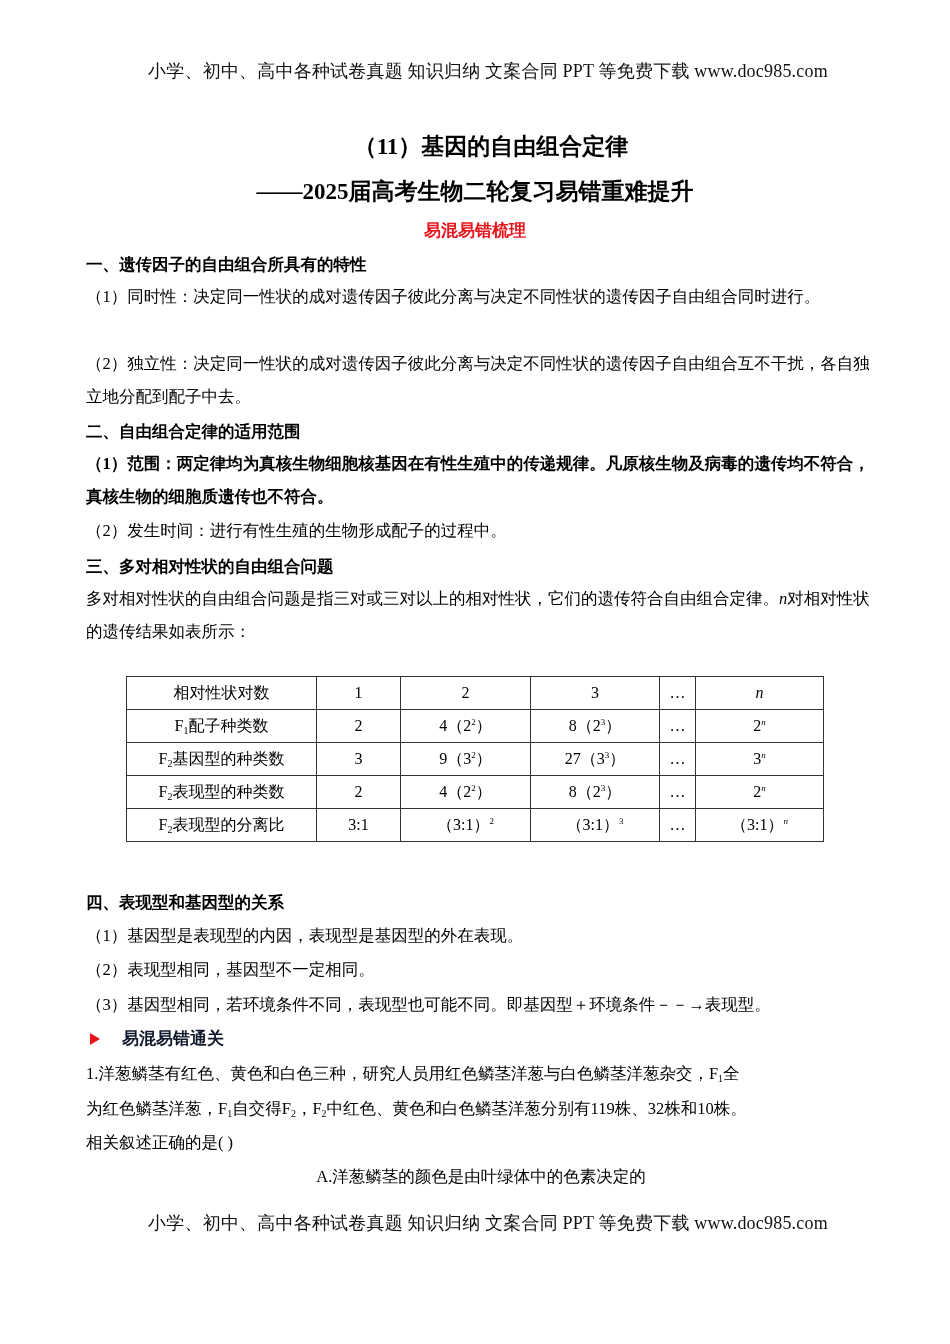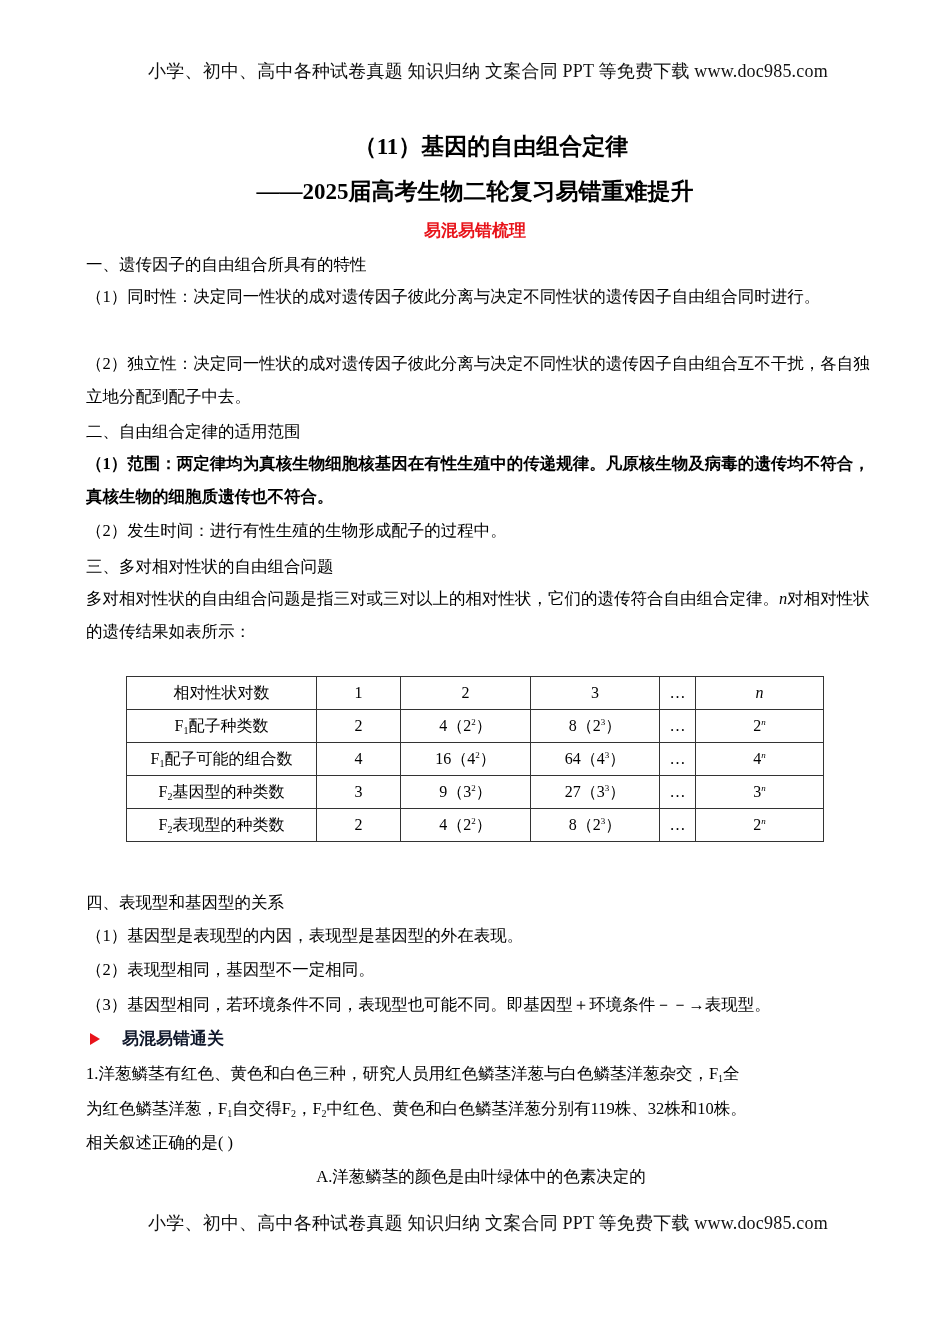--- a/index.html
+++ b/index.html
@@ -3,21 +3,21 @@
 <meta charset="utf-8">
 <style>
   html, body { margin:0; padding:0; background:#ffffff; }
   body { width:950px; height:1344px; position:relative; overflow:hidden;
          font-family:"Liberation Serif","DejaVu Serif",serif; color:#000; }
   .abs { position:absolute; }
   .watermark { left:13px; width:950px; text-align:center; font-size:18px; color:#111; letter-spacing:0.2px; }
   .title1 { left:16px; width:950px; top:131px; text-align:center; font-size:23px; font-weight:bold; }
   .title2 { left:0; width:950px; top:176px; text-align:center; font-size:23px; font-weight:bold; }
   .subred { left:0; width:950px; top:219px; text-align:center; font-size:17px; font-weight:bold; color:#e8141b; }
-  .h { left:86px; font-size:16.5px; font-weight:normal; }
+  .h { left:86px; font-size:16.5px; font-weight:bold; }
   .p { left:86px; width:790px; font-size:16.5px; line-height:33px; }
   sup { font-size:9px; vertical-align:super; line-height:0; }
   sub { font-size:10px; vertical-align:baseline; position:relative; top:3px; line-height:0; }
   .table { left:126px; top:676px; border-collapse:collapse; font-size:16px; }
   .table td { border:1px solid #333; height:32px; padding:0; text-align:center; vertical-align:middle; }
   .c0 { width:189px; } .c1 { width:83px; } .c2 { width:129px; } .c3 { width:128px; } .c4 { width:35px; } .c5 { width:127px; }
   .red-h { left:86px; top:1027px; font-size:17px; font-weight:bold; color:#0f172a; }
   .arrow { display:inline-block; width:0; height:0; border-top:6px solid transparent; border-bottom:6px solid transparent; border-left:10px solid #e8141b; margin-right:22px; vertical-align:middle; position:relative; top:-1px; margin-left:4px; }
   .it { font-style:italic; }
 </style>
@@ -53,42 +53,42 @@
   </tr>
   <tr>
     <td><span>F</span><sub>1</sub><span>配子种类数</span></td>
     <td>2</td>
     <td><span>4（2</span><sup>2</sup><span>）</span></td>
     <td><span>8（2</span><sup>3</sup><span>）</span></td>
     <td>…</td>
     <td><span>2</span><sup class="it">n</sup><span></span></td>
   </tr>
   <tr>
-    <td><span>F</span><sub>1</sub><span>配子可能的组合数</span></td>
-    <td>4</td>
-    <td><span>16（4</span><sup>2</sup><span>）</span></td>
-    <td><span>64（4</span><sup>3</sup><span>）</span></td>
-    <td>…</td>
-    <td><span>4</span><sup class="it">n</sup><span></span></td>
-  </tr>
-  <tr>
     <td><span>F</span><sub>2</sub><span>基因型的种类数</span></td>
     <td>3</td>
     <td><span>9（3</span><sup>2</sup><span>）</span></td>
     <td><span>27（3</span><sup>3</sup><span>）</span></td>
     <td>…</td>
     <td><span>3</span><sup class="it">n</sup><span></span></td>
   </tr>
   <tr>
     <td><span>F</span><sub>2</sub><span>表现型的种类数</span></td>
     <td>2</td>
     <td><span>4（2</span><sup>2</sup><span>）</span></td>
     <td><span>8（2</span><sup>3</sup><span>）</span></td>
     <td>…</td>
     <td><span>2</span><sup class="it">n</sup><span></span></td>
+  </tr>
+  <tr>
+    <td><span>F</span><sub>2</sub><span>表现型的分离比</span></td>
+    <td>3:1</td>
+    <td><span>（3:1）</span><sup>2</sup><span></span></td>
+    <td><span>（3:1）</span><sup>3</sup><span></span></td>
+    <td>…</td>
+    <td><span>（3:1）</span><sup class="it">n</sup><span></span></td>
   </tr>
 </tbody>
   </table>
 
 <div class="abs h" style="top:892px;">四、表现型和基因型的关系</div>
 <div class="abs p" style="top:919px;">（1）基因型是表现型的内因，表现型是基因型的外在表现。</div>
 <div class="abs p" style="top:953px;">（2）表现型相同，基因型不一定相同。</div>
 <div class="abs p" style="top:988px;">（3）基因型相同，若环境条件不同，表现型也可能不同。即基因型＋环境条件－－→表现型。</div>
 
 <div class="abs red-h"><span class="arrow"></span><span>易混易错通关</span></div>

